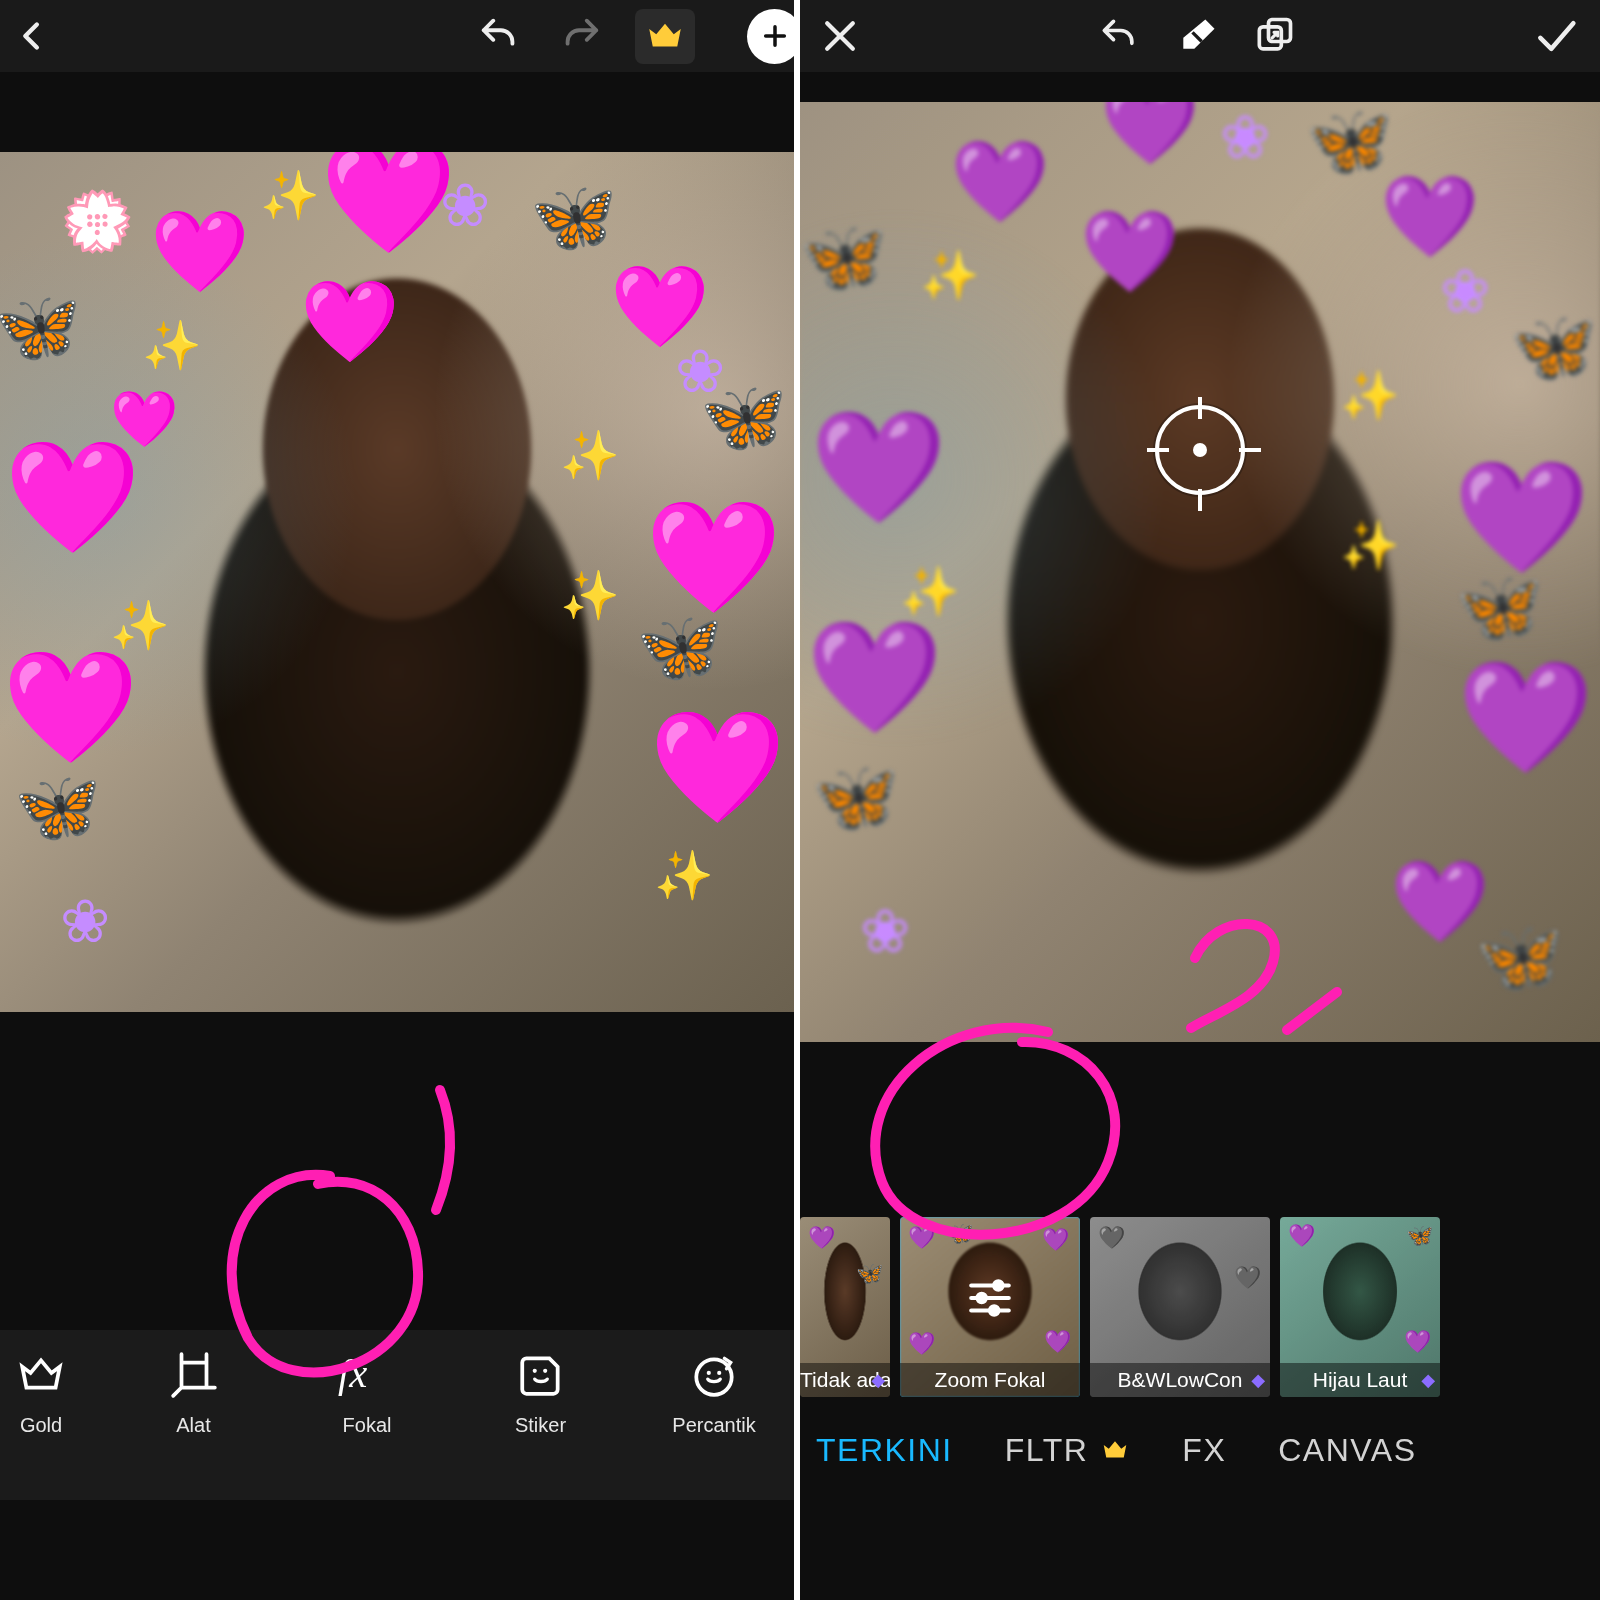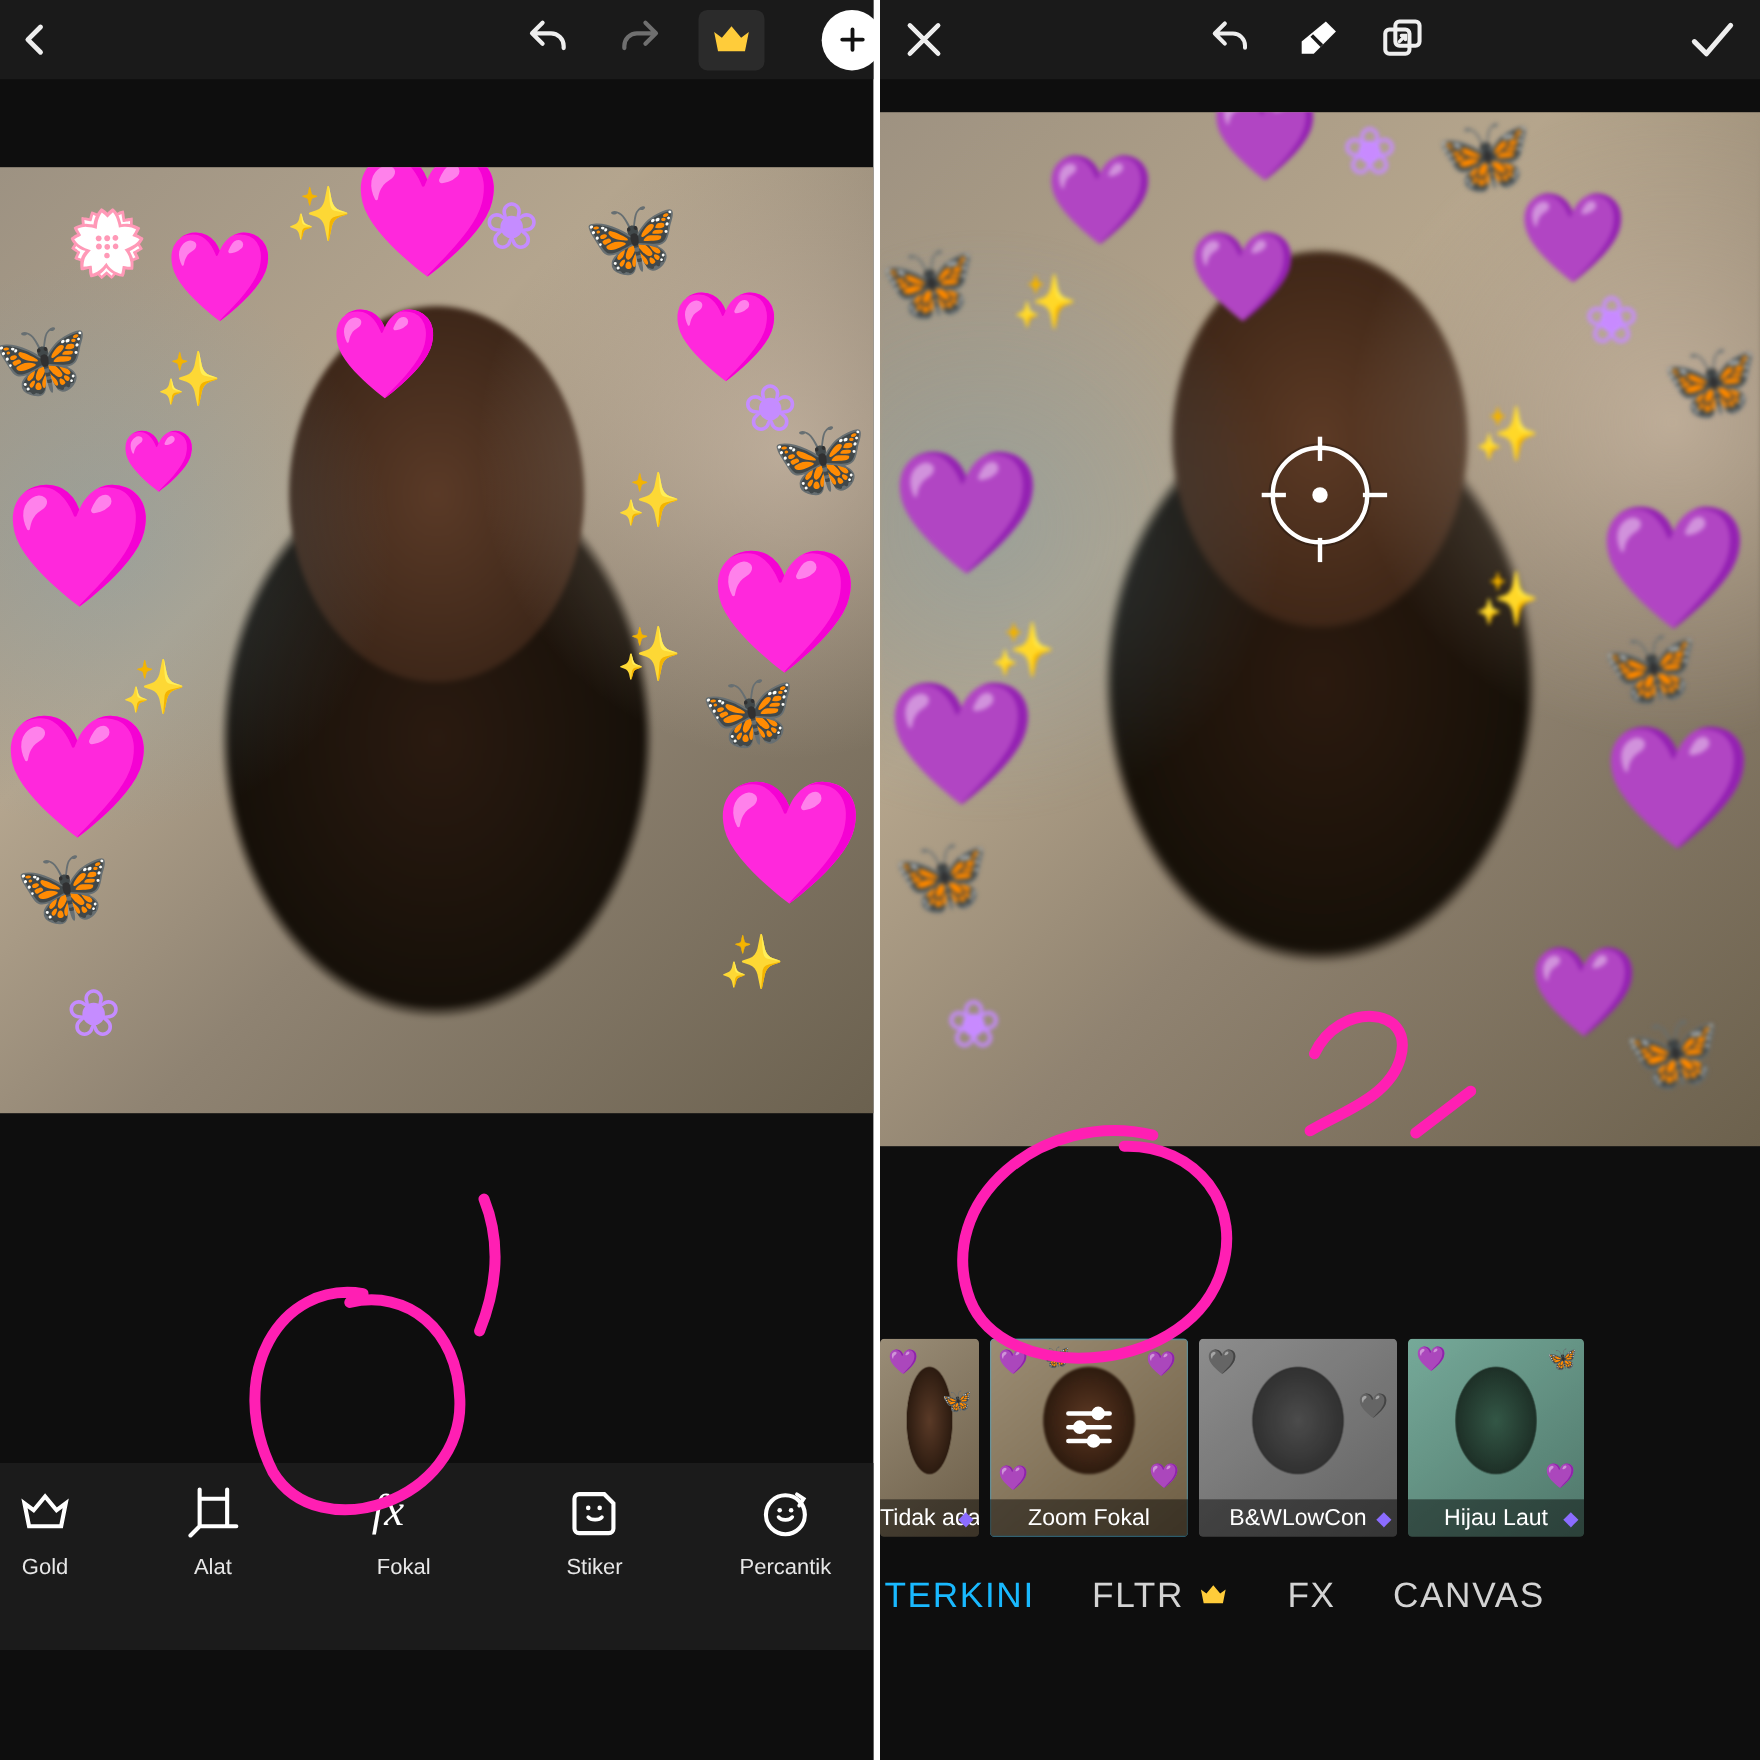--- a/index.html
+++ b/index.html
@@ -107,21 +107,21 @@
     position:absolute; left:0; right:0; bottom:0; height:34px; line-height:34px;
     color:#fff; font-size:21px; text-align:center; background:rgba(0,0,0,.45);
     white-space:nowrap; overflow:hidden;
   }
   .thumb .sliders-ov{
     position:absolute; left:50%; top:46%; transform:translate(-50%,-50%);
   }
   .thumb .gem { position:absolute; right:5px; bottom:6px; font-size:18px; color:#8b6cff; }
 
   
-  .cat-tabs { height: 100px; display:flex; align-items:center; gap: 52px; padding: 0 20px 0 4px; color:#d3d3d3; font-size:32px; letter-spacing:1.5px; }
+  .cat-tabs { height: 100px; display:flex; align-items:center; gap: 52px; padding: 0 20px 0 4px; color:#d3d3d3; font-size:32px; letter-spacing:1.5px;margin-left:12px; }
   .cat-tabs .tab { cursor:pointer; display:flex; align-items:center; gap:12px; }
   .cat-tabs .active { color:#19b9ff; }
   .right-spacer{ height:100px; background:#0e0e0e; }
 
   
   .anno { position:absolute; pointer-events:none; z-index: 50; }
   .anno svg { overflow:visible; }
   .pinkstroke { stroke:#ff1fb3; stroke-width:10; fill:none; stroke-linecap:round; }
   .anno1-num { left: 410px; top: 1080px; }
   .anno1-circ{ left: 210px; top: 1160px; }

